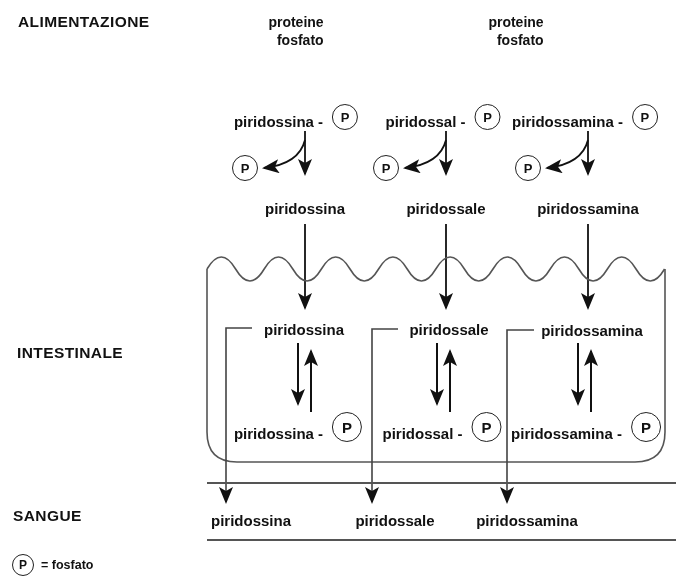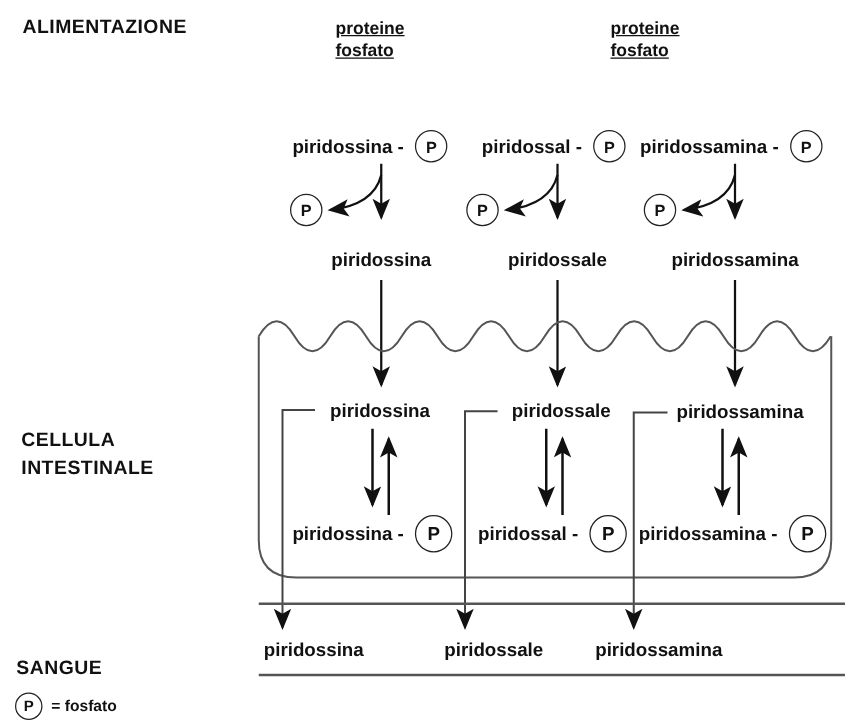--- a/index.html
+++ b/index.html
@@ -4,22 +4,22 @@
 <style>
   html,body { margin:0; padding:0; background:#fff; }
   .canvas {
     position:relative; width:687px; height:582px; background:#ffffff;
     font-family:"Liberation Sans", sans-serif; color:#111; overflow:hidden;
   }
   svg.lines { position:absolute; left:0; top:0; }
   .lbl { position:absolute; font-weight:bold; white-space:nowrap; }
   .ctr { transform:translate(-50%,-50%); }
   .sec { font-size:15.5px; letter-spacing:.4px; line-height:22px; }
-  .cmp { font-size:15px; display:flex; align-items:center; gap:9px; }
-  .food { font-size:14px; text-align:left; line-height:18px;text-decoration:underline; }
+  .cmp { font-size:15px; display:flex; align-items:flex-end; gap:9px; }
+  .food { font-size:14px; text-align:right; line-height:18px; }
   .pc {
     display:inline-flex; align-items:center; justify-content:center;
     border:1.7px solid #222; border-radius:50%; font-weight:bold;
     background:#fff; box-sizing:border-box; flex:0 0 auto;
   }
   .pc.r13 { width:26px; height:26px; font-size:13px; }
   .pc.r15 { width:30px; height:30px; font-size:15px; }
   .pc.r11 { width:22px; height:22px; font-size:12px; }
   .pc.abs { position:absolute; transform:translate(-50%,-50%); }
   .legend { position:absolute; display:flex; align-items:center; gap:7px;
@@ -75,24 +75,23 @@
     </g>
 
     <g stroke="#555" stroke-width="2" fill="none">
       <line x1="207" y1="483" x2="676" y2="483"></line>
       <line x1="207" y1="540" x2="676" y2="540"></line>
     </g>
   </svg>
 
   <div class="lbl sec" style="left:18px; top:11px">ALIMENTAZIONE</div>
   <div class="lbl sec" style="left:17px; top:342px">
-    <div>CELLULA</div>
     <div>INTESTINALE</div>
   </div>
-  <div class="lbl sec" style="left:13px; top:524px">SANGUE</div>
+  <div class="lbl sec" style="left:13px; top:505px">SANGUE</div>
 
   <div class="lbl food ctr" style="left:296px; top:31px">
     <div>proteine</div>
     <div>fosfato</div>
   </div>
   <div class="lbl food ctr" style="left:516px; top:31px">
     <div>proteine</div>
     <div>fosfato</div>
   </div>
 

